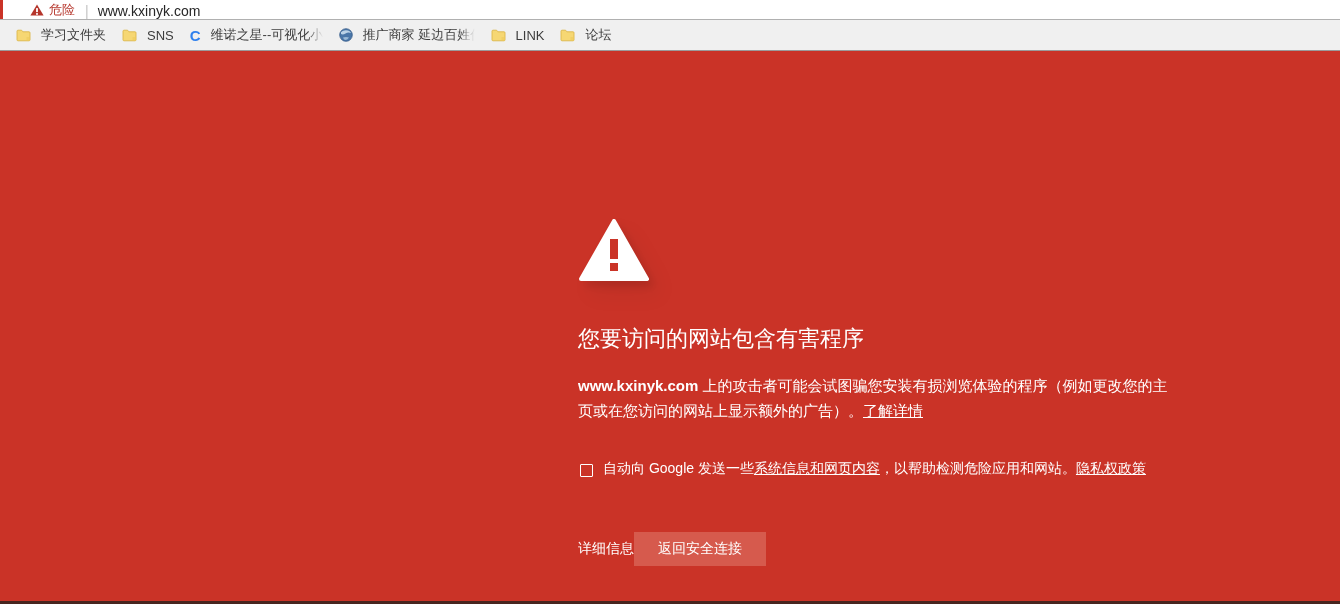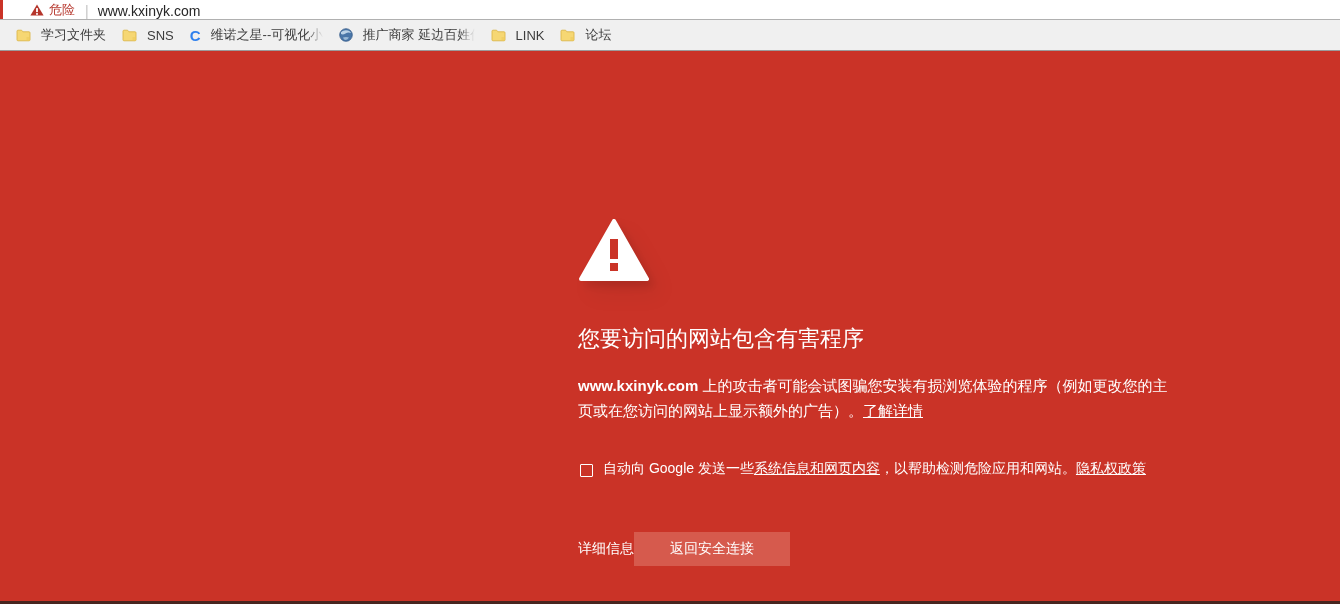--- a/index.html
+++ b/index.html
@@ -157,21 +157,21 @@
     font-size: 14px;
     color: #ffffff;
     cursor: pointer;
   }
   .back-button {
     background: #d65a4d;
     color: #ffffff;
     border: none;
     font-size: 14px;
     font-family: "Liberation Sans", "DejaVu Sans", sans-serif;
-    padding: 0 36px;
+    padding: 0 24px;
     height: 34px;
     border-radius: 0;
     cursor: pointer;
   }
   .bottom-strip {
     flex: 0 0 auto;
     height: 3px;
     background: #47251f;
   }
 </style>

